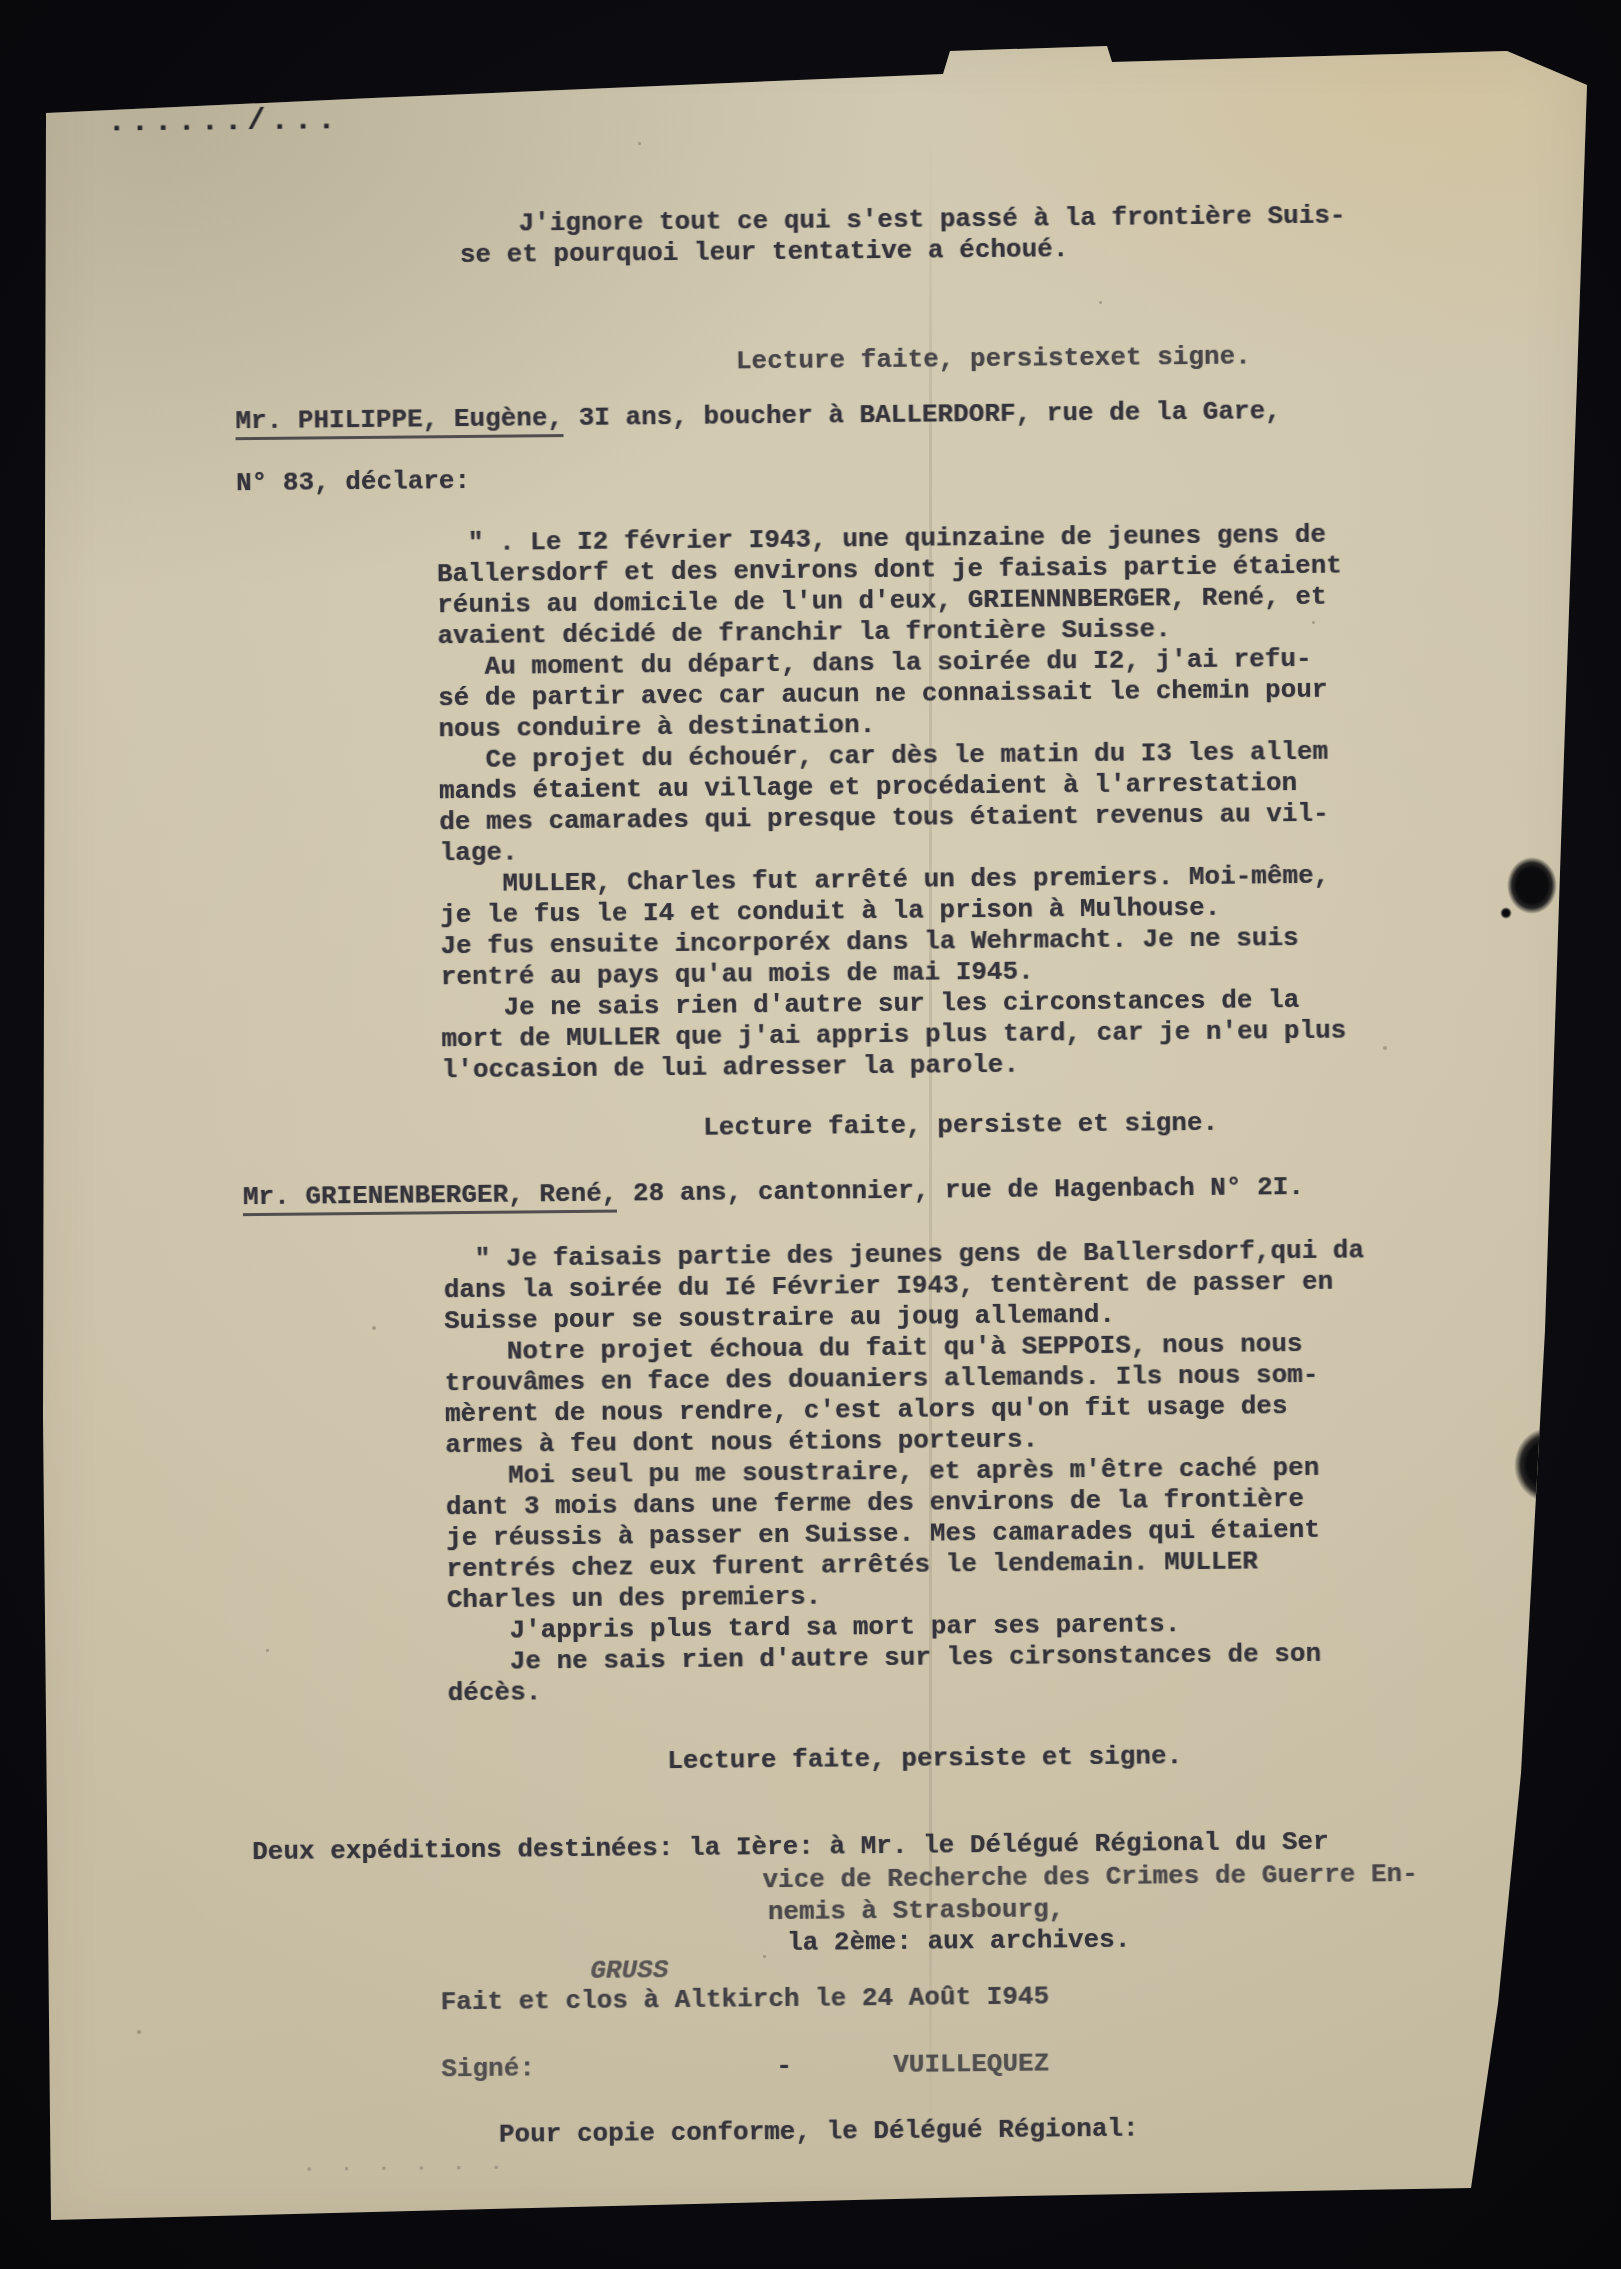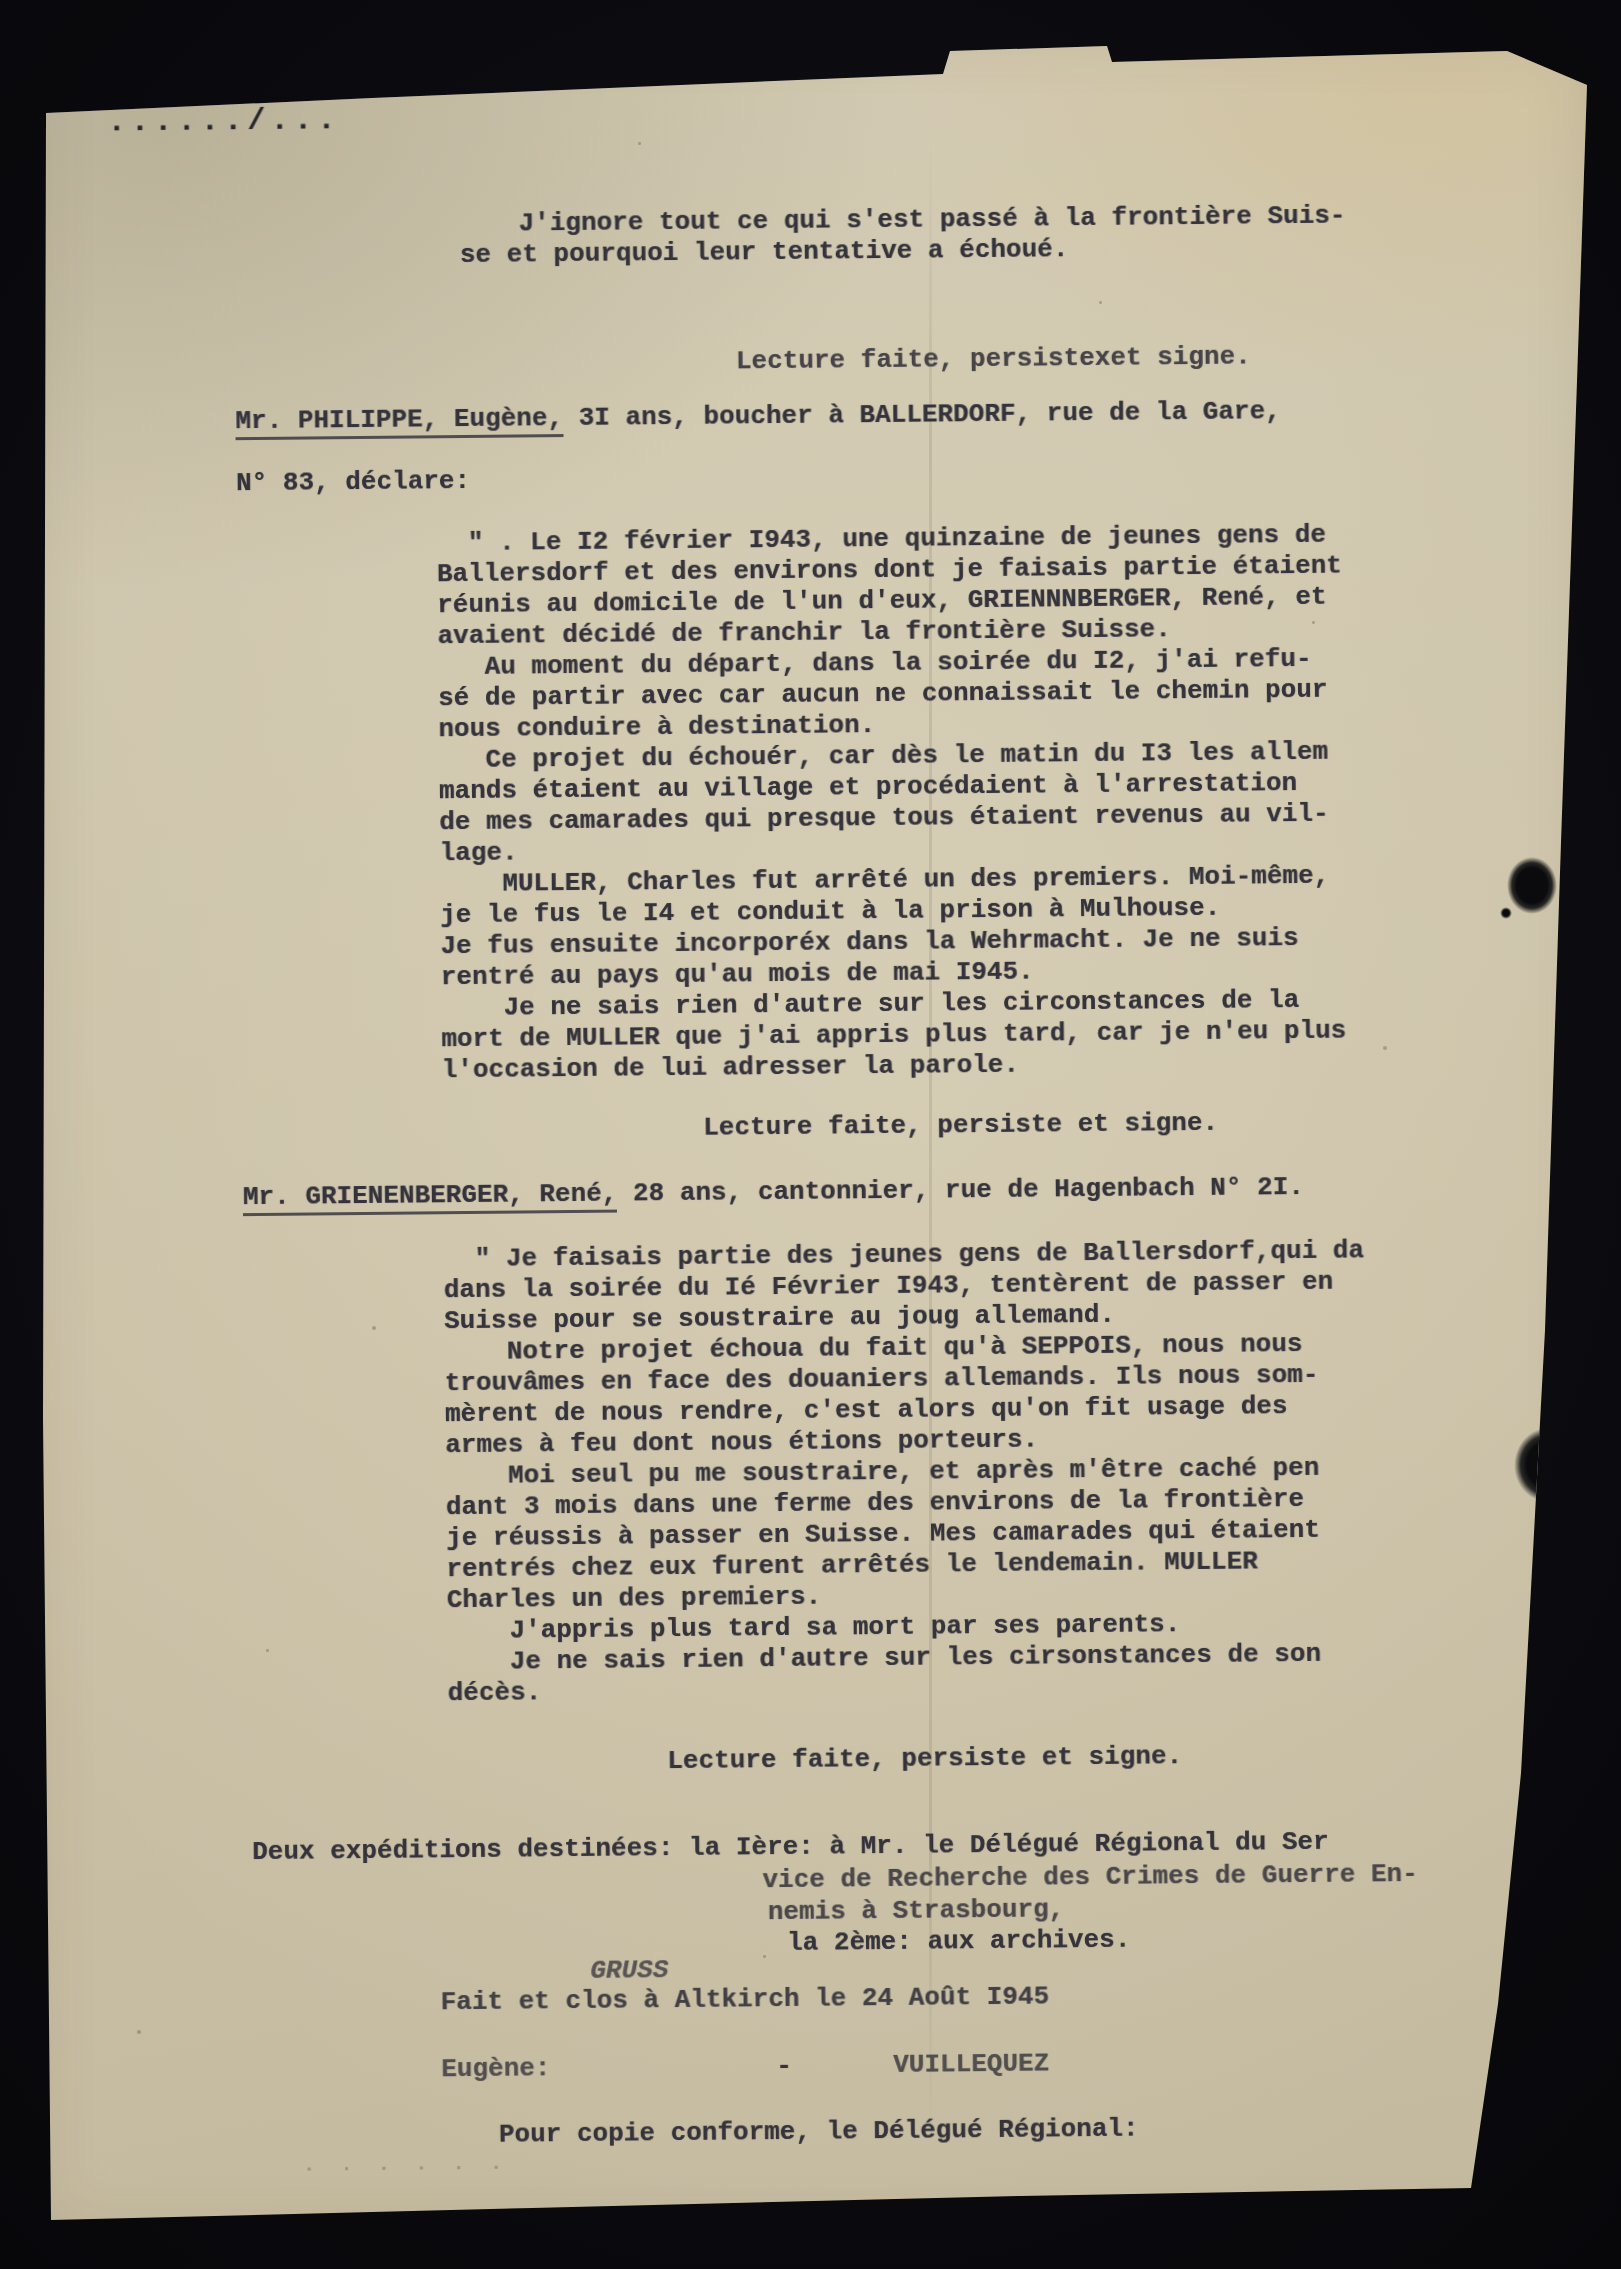--- a/index.html
+++ b/index.html
@@ -102,21 +102,21 @@
 
     <div class="line lecture3">Lecture faite, persiste et signe.</div>
 
     <div class="line dist1">Deux expéditions destinées: la Ière: à Mr. le Délégué Régional du Ser</div>
     <div class="line dist2">vice de Recherche des Crimes de Guerre En-</div>
     <div class="line dist3">nemis à Strasbourg,</div>
     <div class="line dist4">la 2ème: aux archives.</div>
 
     <div class="line fait">Fait et clos à Altkirch le 24 Août I945</div>
 
-    <div class="line signe-label">Eugène:</div>
+    <div class="line signe-label">Signé:</div>
     <div class="line sig1">GRUSS</div>
     <div class="line sig-dash">-</div>
     <div class="line sig2">VUILLEQUEZ</div>
 
     <div class="line pourcopie">Pour copie conforme, le Délégué Régional:</div>
     <div class="line faint-dots">. . . . . .</div>
   </div>
 
   <div class="blot blot1"></div>
   <div class="blot blot2"></div>

